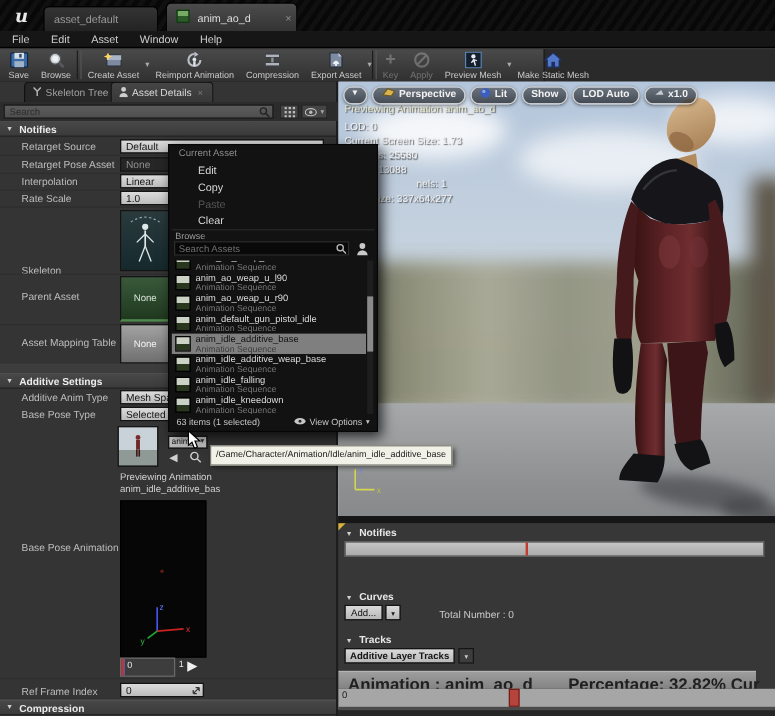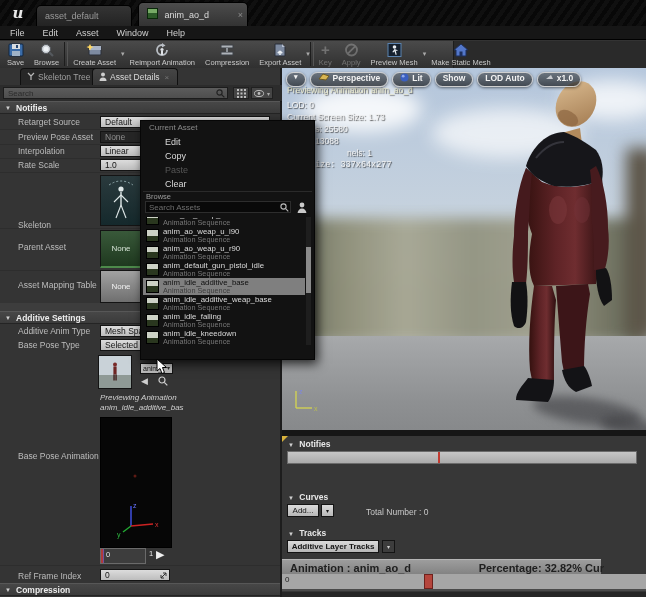--- a/index.html
+++ b/index.html
@@ -83,21 +83,21 @@
   .arow.sel{background:#7f7f7f;}
   .arow.sel .aname{color:#0f0f0f;}
   .arow.sel .atype{color:#3c3c3c;}
   .ctxscroll{position:absolute;right:3px;top:96px;width:5px;height:128px;background:#1e1e1e;}
   .ctxscroll .sthumb{position:absolute;left:0;top:30px;width:5px;height:46px;background:#8a8a8a;}
   .ctxfoot{position:absolute;left:0;bottom:2px;width:173px;height:12px;font-size:7.5px;color:#c7c7c7;
     display:flex;align-items:center;justify-content:space-between;padding:0 6px;box-sizing:border-box;}
   
   .minicombo{position:absolute;left:140px;top:295px;width:33px;height:11px;background:linear-gradient(#d8d8d8,#b8b8b8);
     border:1px solid #141414;box-sizing:border-box;font-size:7px;color:#151515;line-height:9px;padding:0 2px;z-index:40;}
-  .prevtxt{position:absolute;left:100px;font-size:8px;color:#cfcfcf;line-height:10px;white-space:nowrap;font-style:italic;}
+  .prevtxt{position:absolute;left:100px;font-size:8px;color:#cfcfcf;line-height:10px;white-space:nowrap;}
   .bpreview{position:absolute;left:100px;top:349px;width:70px;height:129px;background:#060606;border:1px solid #000;}
   .btimeline{position:absolute;left:100px;top:480px;width:46px;height:16px;background:#3d3d3d;border:1px solid #6a6a6a;
     box-sizing:border-box;font-size:7.5px;color:#e6e6e6;}
   .tooltip{position:absolute;left:175px;top:371px;height:15px;background:#f2f1e7;border:1px solid #7a7a72;
     box-shadow:2px 2px 4px rgba(0,0,0,.5);font-size:7.5px;color:#1c1c1c;line-height:14px;padding:0 4px;
     white-space:nowrap;z-index:60;}
   
   .viewport{position:absolute;left:282px;top:68px;width:364px;height:362px;overflow:hidden;background:#bcc8d6;}
   .sky{position:absolute;left:0;top:0;width:364px;height:362px;
     background:linear-gradient(#b4c6dc 0%,#c6d2de 40%,#cdd3d6 55%,#c4c8ca 62%);}
@@ -120,22 +120,22 @@
   
   .botpanel{position:absolute;left:282px;top:436px;width:364px;height:161px;background:#373737;}
   .bsep{position:absolute;left:282px;top:430px;width:364px;height:6px;background:#161616;}
   .bhead{position:absolute;font-size:8.5px;font-weight:bold;color:#e8e8e8;}
   .bhead .tri{font-size:6px;color:#cfcfcf;margin-right:3px;}
   .nbar{position:absolute;left:5px;top:15px;width:350px;height:13px;background:linear-gradient(#c6c6c6,#aaa);
     border:1px solid #6b6b6b;box-sizing:border-box;}
   .ntick{position:absolute;left:150px;top:0;width:2px;height:11px;background:#c23b30;}
   .btn-light{background:linear-gradient(#dadada,#b8b8b8);border:1px solid #141414;color:#141414;
     font-size:8px;box-sizing:border-box;display:inline-flex;align-items:center;justify-content:center;}
-  .animbar{position:absolute;left:0;top:123px;width:319px;height:14px;background:linear-gradient(#9d9d9d,#838383);
-    border-top:1px solid #b5b5b5;border-bottom:1px solid #5c5c5c;font-size:11px;font-weight:bold;color:#202020;}
+  .animbar{position:absolute;left:0;top:123px;width:348px;height:14px;background:linear-gradient(#9d9d9d,#838383);
+    border-top:1px solid #b5b5b5;border-bottom:1px solid #5c5c5c;font-size:14px;font-weight:bold;color:#202020;}
   .atimeline{position:absolute;left:0;top:138px;width:364px;height:17px;background:#a6a6a6;
     border-bottom:2px solid #4a4a4a;box-sizing:border-box;}
   .scrubber{position:absolute;left:142px;top:0;width:9px;height:15px;background:#b5453c;border:1px solid #6e211c;box-sizing:border-box;}
   .cursor{position:absolute;z-index:70;}
 </style>
 </head>
 <body>
 
 <div class="screen">
 
@@ -309,21 +309,21 @@
 
     <div class="sect" style="top:33px;">
       <span class="tri">▼</span>
       <span>Notifies</span>
     </div>
 
     <span class="plabel" style="top:49px;">Retarget Source</span>
     <div class="combo light" style="top:48px;width:170px;"><span>Default</span></div>
     <div class="rowline" style="top:61px;"></div>
 
-    <span class="plabel" style="top:64px;">Preview Pose Asset</span>
+    <span class="plabel" style="top:64px;">Retarget Pose Asset</span>
     <div class="combo dark" style="top:63px;width:170px;"><span>None</span></div>
     <div class="rowline" style="top:76px;"></div>
 
     <span class="plabel" style="top:78px;">Interpolation</span>
     <div class="combo light" style="top:77px;width:170px;"><span>Linear</span></div>
     <div class="rowline" style="top:90px;"></div>
 
     <span class="plabel" style="top:92px;">Rate Scale</span>
     <div class="combo light" style="top:91px;width:170px;"><span>1.0</span></div>
     <div class="rowline" style="top:104px;"></div>
@@ -492,21 +492,21 @@
         <span>x1.0</span>
         </span>
     </div>
 
     <div class="vinfo" style="left:5px;top:17px;color:#e6e6c9;">Previewing Animation anim_ao_d</div>
     <div class="vinfo" style="left:5px;top:32px;">LOD: 0</div>
     <div class="vinfo" style="left:5px;top:44px;">Current Screen Size: 1.73</div>
     <div class="vinfo" style="left:33px;top:56px;">s: 25580</div>
     <div class="vinfo" style="left:33px;top:68px;">13088</div>
     <div class="vinfo" style="left:33px;top:80px;padding-left:32px;">nels: 1</div>
-    <div class="vinfo" style="left:33px;top:92px;font-family:Liberation Mono, monospace;">ize: 337x64x277</div>
+    <div class="vinfo" style="left:33px;top:92px;">ize: 337x64x277</div>
 
     <div class="gz">
       <svg width="30" height="26">
         <line x1="6" y1="22" x2="6" y2="5" stroke="#d6d650" stroke-width="1.3"></line>
         <text x="9" y="8" font-size="7" fill="#7d86e0" font-family="Liberation Sans">z</text>
         <line x1="6" y1="22" x2="22" y2="22" stroke="#d6d650" stroke-width="1.3"></line>
         <text x="24" y="25" font-size="7" fill="#bcbf4e" font-family="Liberation Sans">x</text>
       </svg>
     </div>
   </div>
@@ -584,22 +584,34 @@
         <span class="atext">
             <span class="aname">anim_idle_kneedown</span>
             <span class="atype">Animation Sequence</span>
           </span>
       </div>
     </div>
     <div class="ctxscroll">
         <div class="sthumb"></div>
       </div>
 
+    <div class="ctxfoot">
+      <span>63 items (1 selected)</span>
+      <span style="display:inline-flex;align-items:center;gap:3px;">
+        <svg width="10" height="6">
+            <ellipse cx="5" cy="3" rx="4.6" ry="2.7" fill="#c7c7c7"></ellipse>
+            <circle cx="5" cy="3" r="1.2" fill="#2a2a2a"></circle>
+          </svg>
+        <span>View Options</span>
+        <span style="font-size:6px;">▾</span>
+      </span>
+    </div>
   </div>
 
+  <div class="tooltip">/Game/Character/Animation/Idle/anim_idle_additive_base</div>
   <svg class="cursor" style="left:156px;top:358px;" width="12" height="17">
     <path d="M1 1 L1 13 L4 10.5 L6 15.5 L8.5 14.5 L6.5 9.5 L10.5 9.5 Z" fill="#fff" stroke="#000" stroke-width="1"></path>
   </svg>
 
   <div class="bsep"></div>
   <div class="botpanel">
     <div class="abs" style="left:0;top:0;width:0;height:0;border-top:6px solid #d8b23c;border-right:6px solid transparent;"></div>
 
     <div class="bhead" style="left:6px;top:3px;">
       <span class="tri">▼</span>

